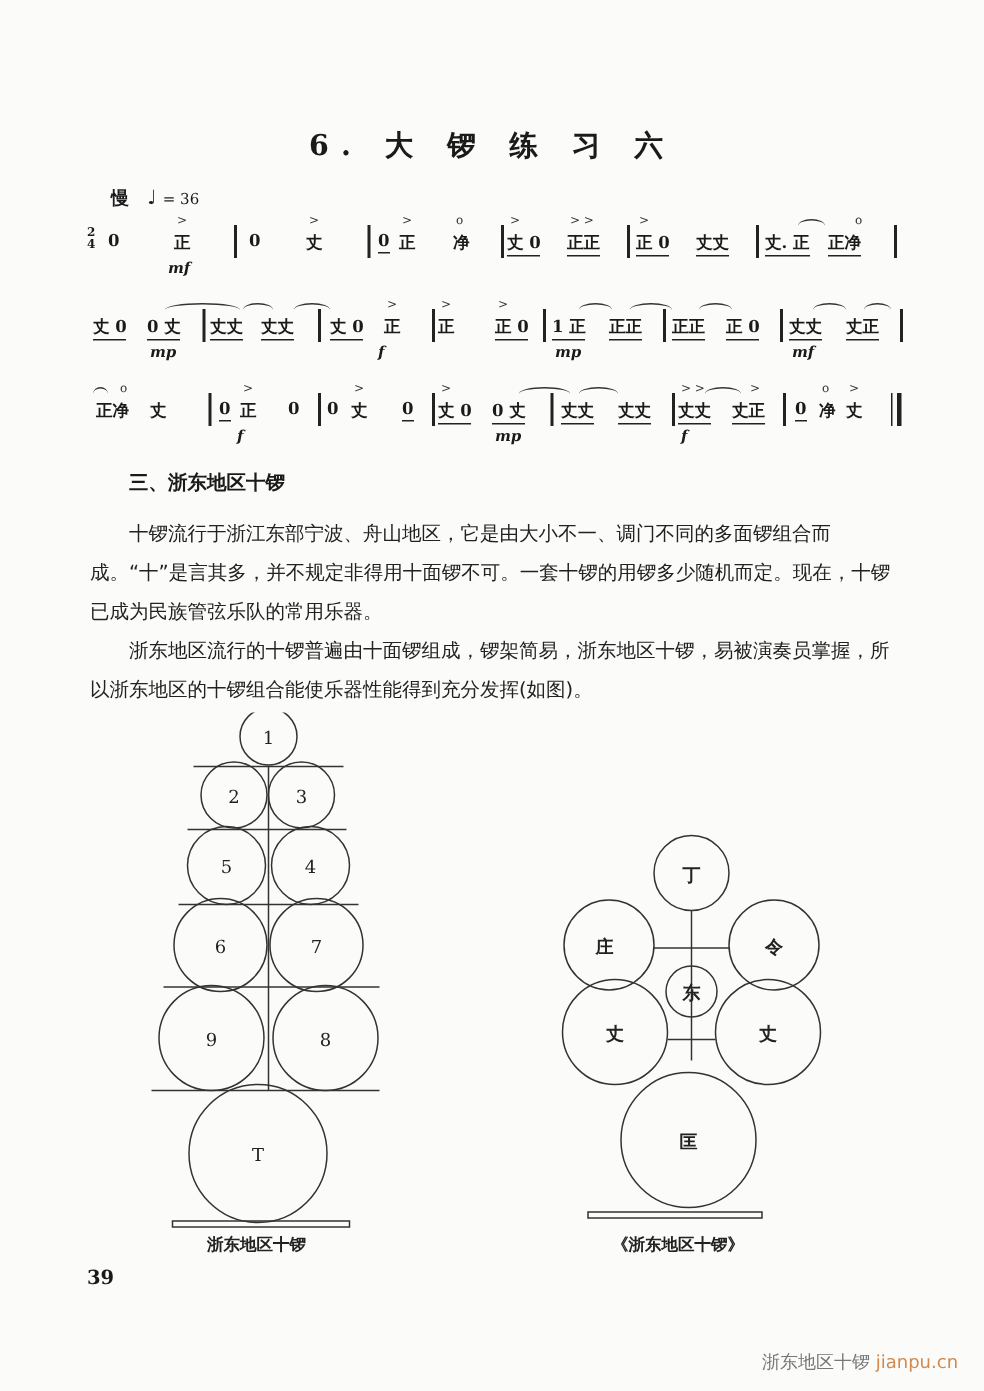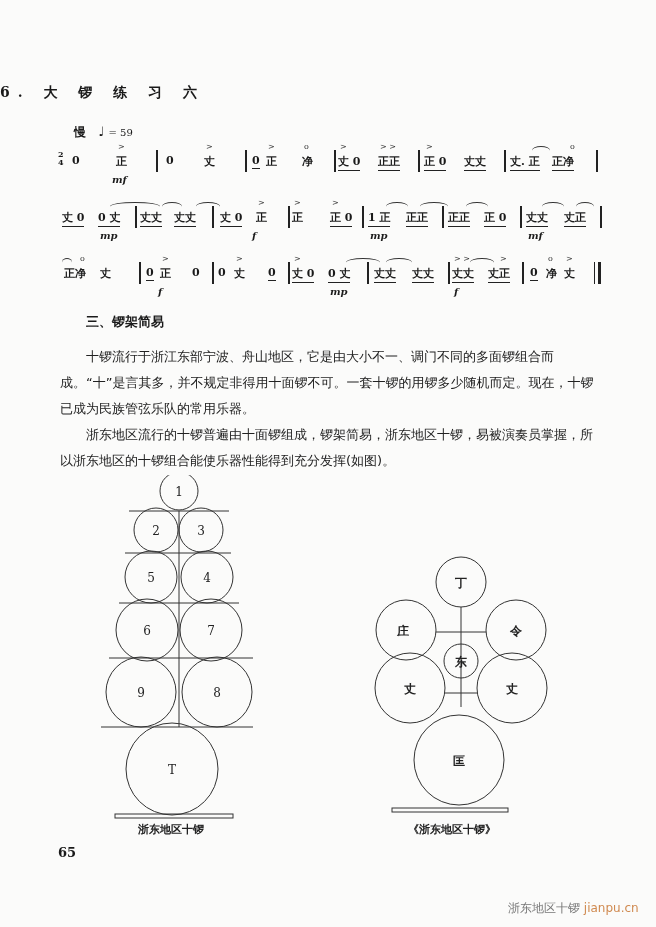--- a/index.html
+++ b/index.html
@@ -4,22 +4,22 @@
 <style>
   html, body { margin: 0; padding: 0; }
   body {
     width: 656px; height: 927px; position: relative; overflow: hidden;
     background: #fbfbfa;
     font-family: "DejaVu Serif", "Liberation Serif", serif;
     color: #1a1a1a;
   }
   .abs { position: absolute; }
   .title {
-    left: 0; width: 656px; top: 84px; text-align: left;
-    font-size: 14px; font-weight: bold; letter-spacing: 8px;
+    left: 0; width: 656px; top: 84px; text-align: center;
+    font-size: 19px; font-weight: bold; letter-spacing: 8px;
   }
   .tempo { left: 74px; top: 124px; font-size: 12px; font-weight: bold; }
   .tempo .note { display:inline-block; margin-left:8px; font-size:13px; }
   .tempo .val { font-size: 10px; font-weight: normal; }
 
   .staff { left: 56px; width: 550px; height: 60px; }
   .bar { position: absolute; top: 10px; width: 1.5px; height: 22px; background:#222; }
   .bar.final { width: 3px; }
   .bar.final2 { width: 1px; }
   .tok { position: absolute; top: 14px; font-size: 11px; font-weight: bold; white-space: nowrap; }
@@ -40,21 +40,21 @@
   svg text { font-family: "DejaVu Serif", serif; }
 </style>
 </head>
 <body>
 
 <div class="abs title">6. 大 锣 练 习 六</div>
 
 <div class="abs tempo">
   <span>慢</span>
   <span class="note">♩</span>
-  <span class="val">= 59</span>
+  <span class="val">= 36</span>
 </div>
 
 <div class="abs staff" style="top:140px;">
   <div class="timesig" style="left:2px;">
     <div>2</div>
     <div>4</div>
   </div>
   <span class="tok" style="left:16px;">0</span>
   <span class="acc" style="left:62px;">&gt;</span>
   <span class="tok" style="left:60px;">正</span>
@@ -161,21 +161,21 @@
   <div class="bar" style="left:466px;"></div>
   <span class="tok ul" style="left:474px;">0</span>
   <span class="acc" style="left:492px;">o</span>
   <span class="tok" style="left:490px;">净</span>
   <span class="acc" style="left:510px;">&gt;</span>
   <span class="tok" style="left:508px;">丈</span>
   <div class="bar final2" style="left:538px;"></div>
   <div class="bar final" style="left:542px;"></div>
 </div>
 
-<div class="abs section">三、锣架简易</div>
+<div class="abs section">三、浙东地区十锣</div>
 
 <div class="abs para indent" style="top:344px;">十锣流行于浙江东部宁波、舟山地区，它是由大小不一、调门不同的多面锣组合而成。“十”是言其多，并不规定非得用十面锣不可。一套十锣的用锣多少随机而定。现在，十锣已成为民族管弦乐队的常用乐器。</div>
 <div class="abs para indent" style="top:422px;">浙东地区流行的十锣普遍由十面锣组成，锣架简易，浙东地区十锣，易被演奏员掌握，所以浙东地区的十锣组合能使乐器性能得到充分发挥(如图)。</div>
 
 <svg class="abs" style="left:95px; top:475px;" width="170" height="345" viewBox="0 0 170 345">
   <g fill="none" stroke="#333" stroke-width="1">
     <circle cx="84" cy="16" r="19"></circle>
     <line x1="34" y1="36" x2="134" y2="36"></line>
     <line x1="84" y1="36" x2="84" y2="252"></line>
     <circle cx="61" cy="55" r="22"></circle>
@@ -227,18 +227,18 @@
     <text x="33" y="85">庄</text>
     <text x="146" y="85">令</text>
     <text x="91" y="116">东</text>
     <text x="40" y="143">丈</text>
     <text x="142" y="143">丈</text>
     <text x="89" y="215">匡</text>
   </g>
 </svg>
 <div class="abs fig-caption" style="left:408px; top:822px;">《浙东地区十锣》</div>
 
-<div class="abs page-num">65</div>
+<div class="abs page-num">39</div>
 
 <div class="abs watermark">
   <span>浙东地区十锣</span>
   <span class="latin">jianpu.cn</span>
 </div>
 
 </body></html>

